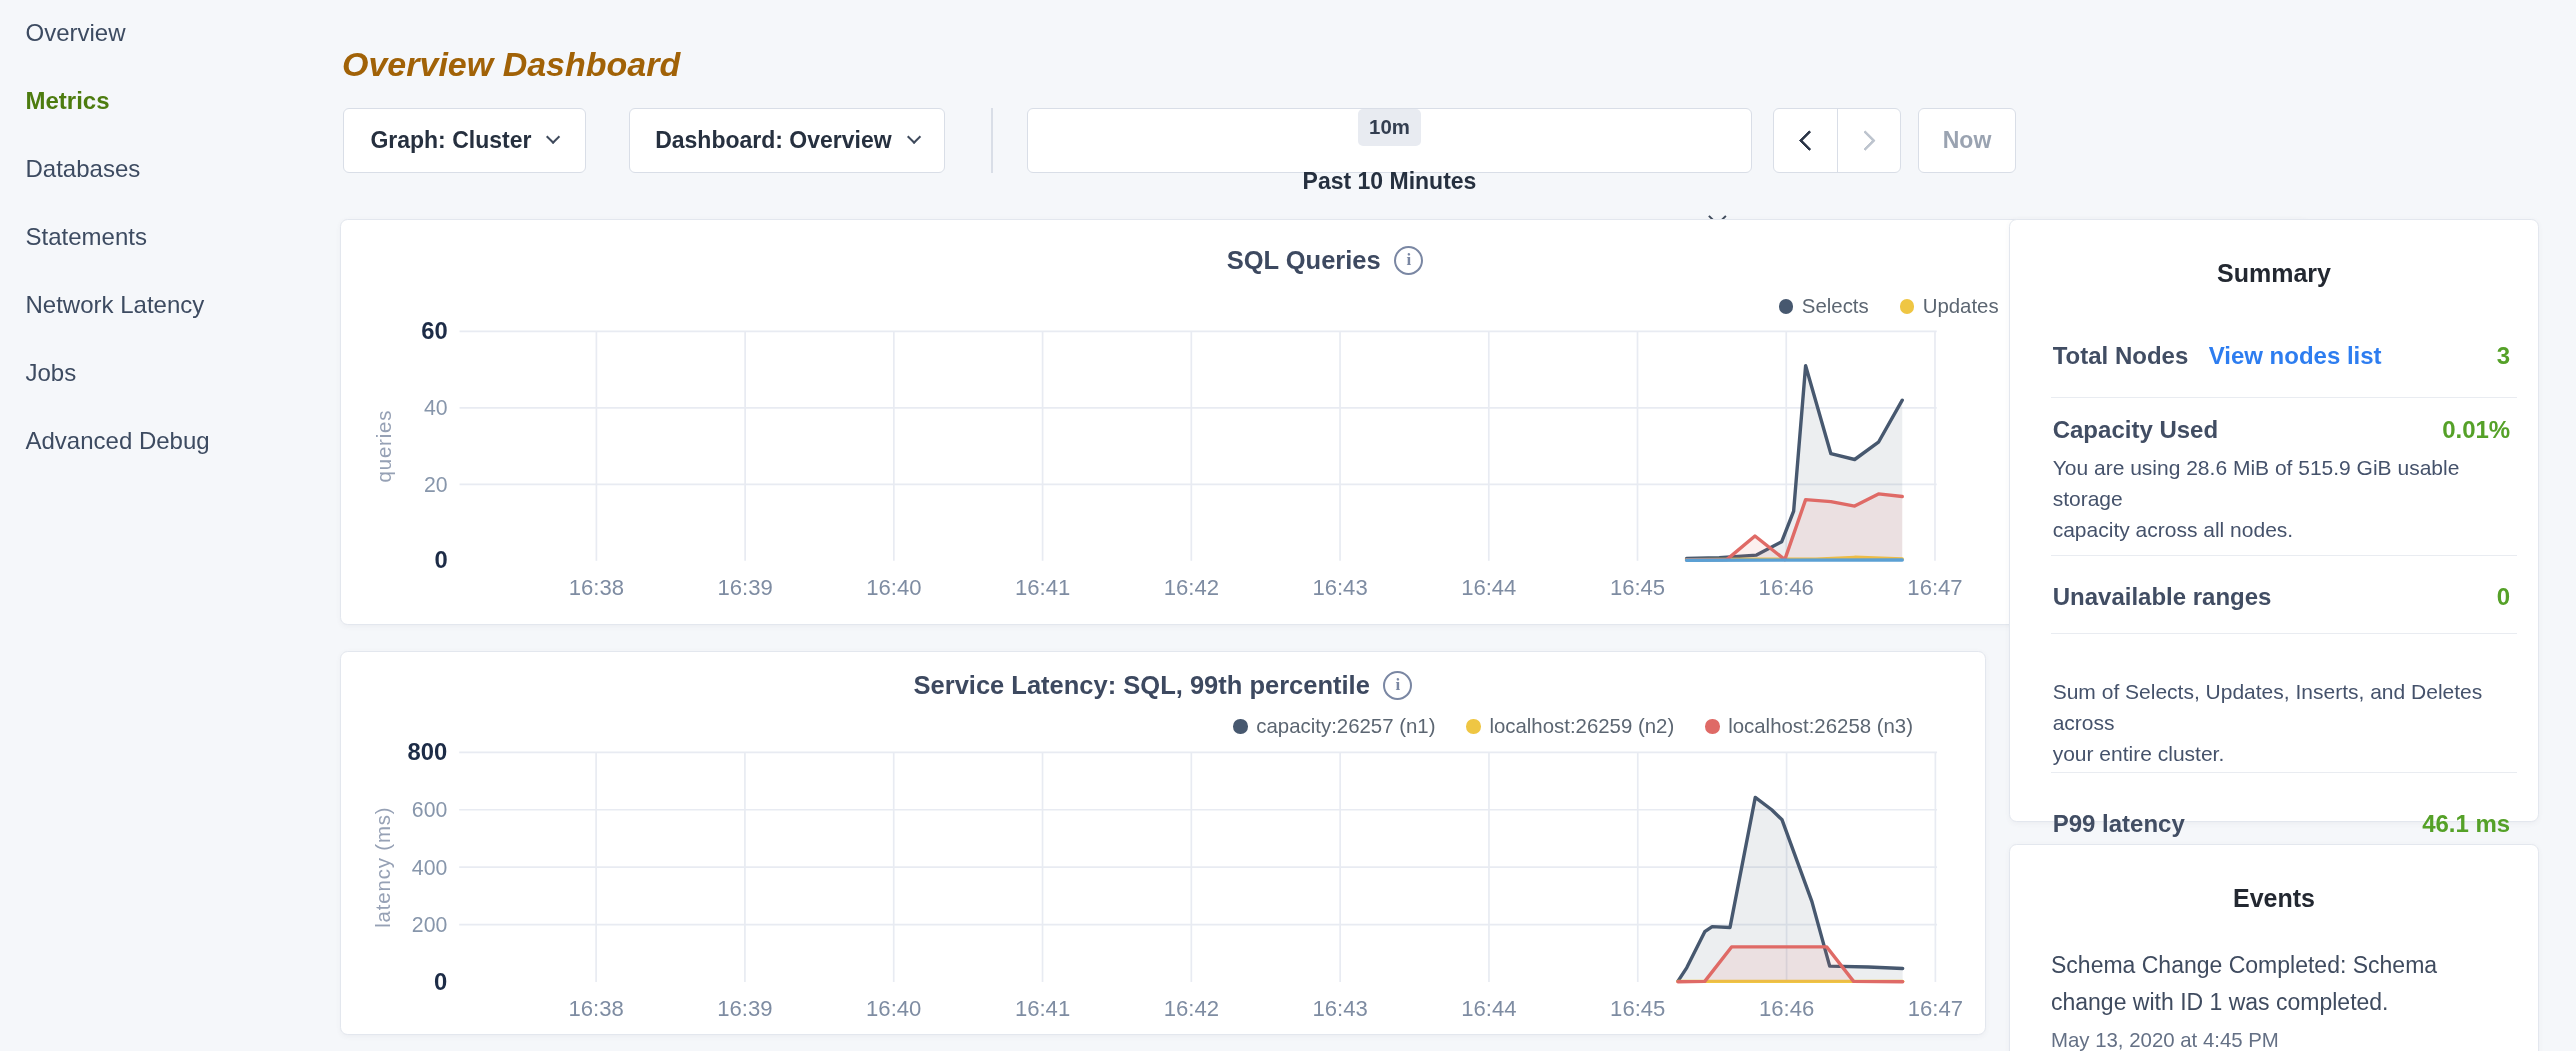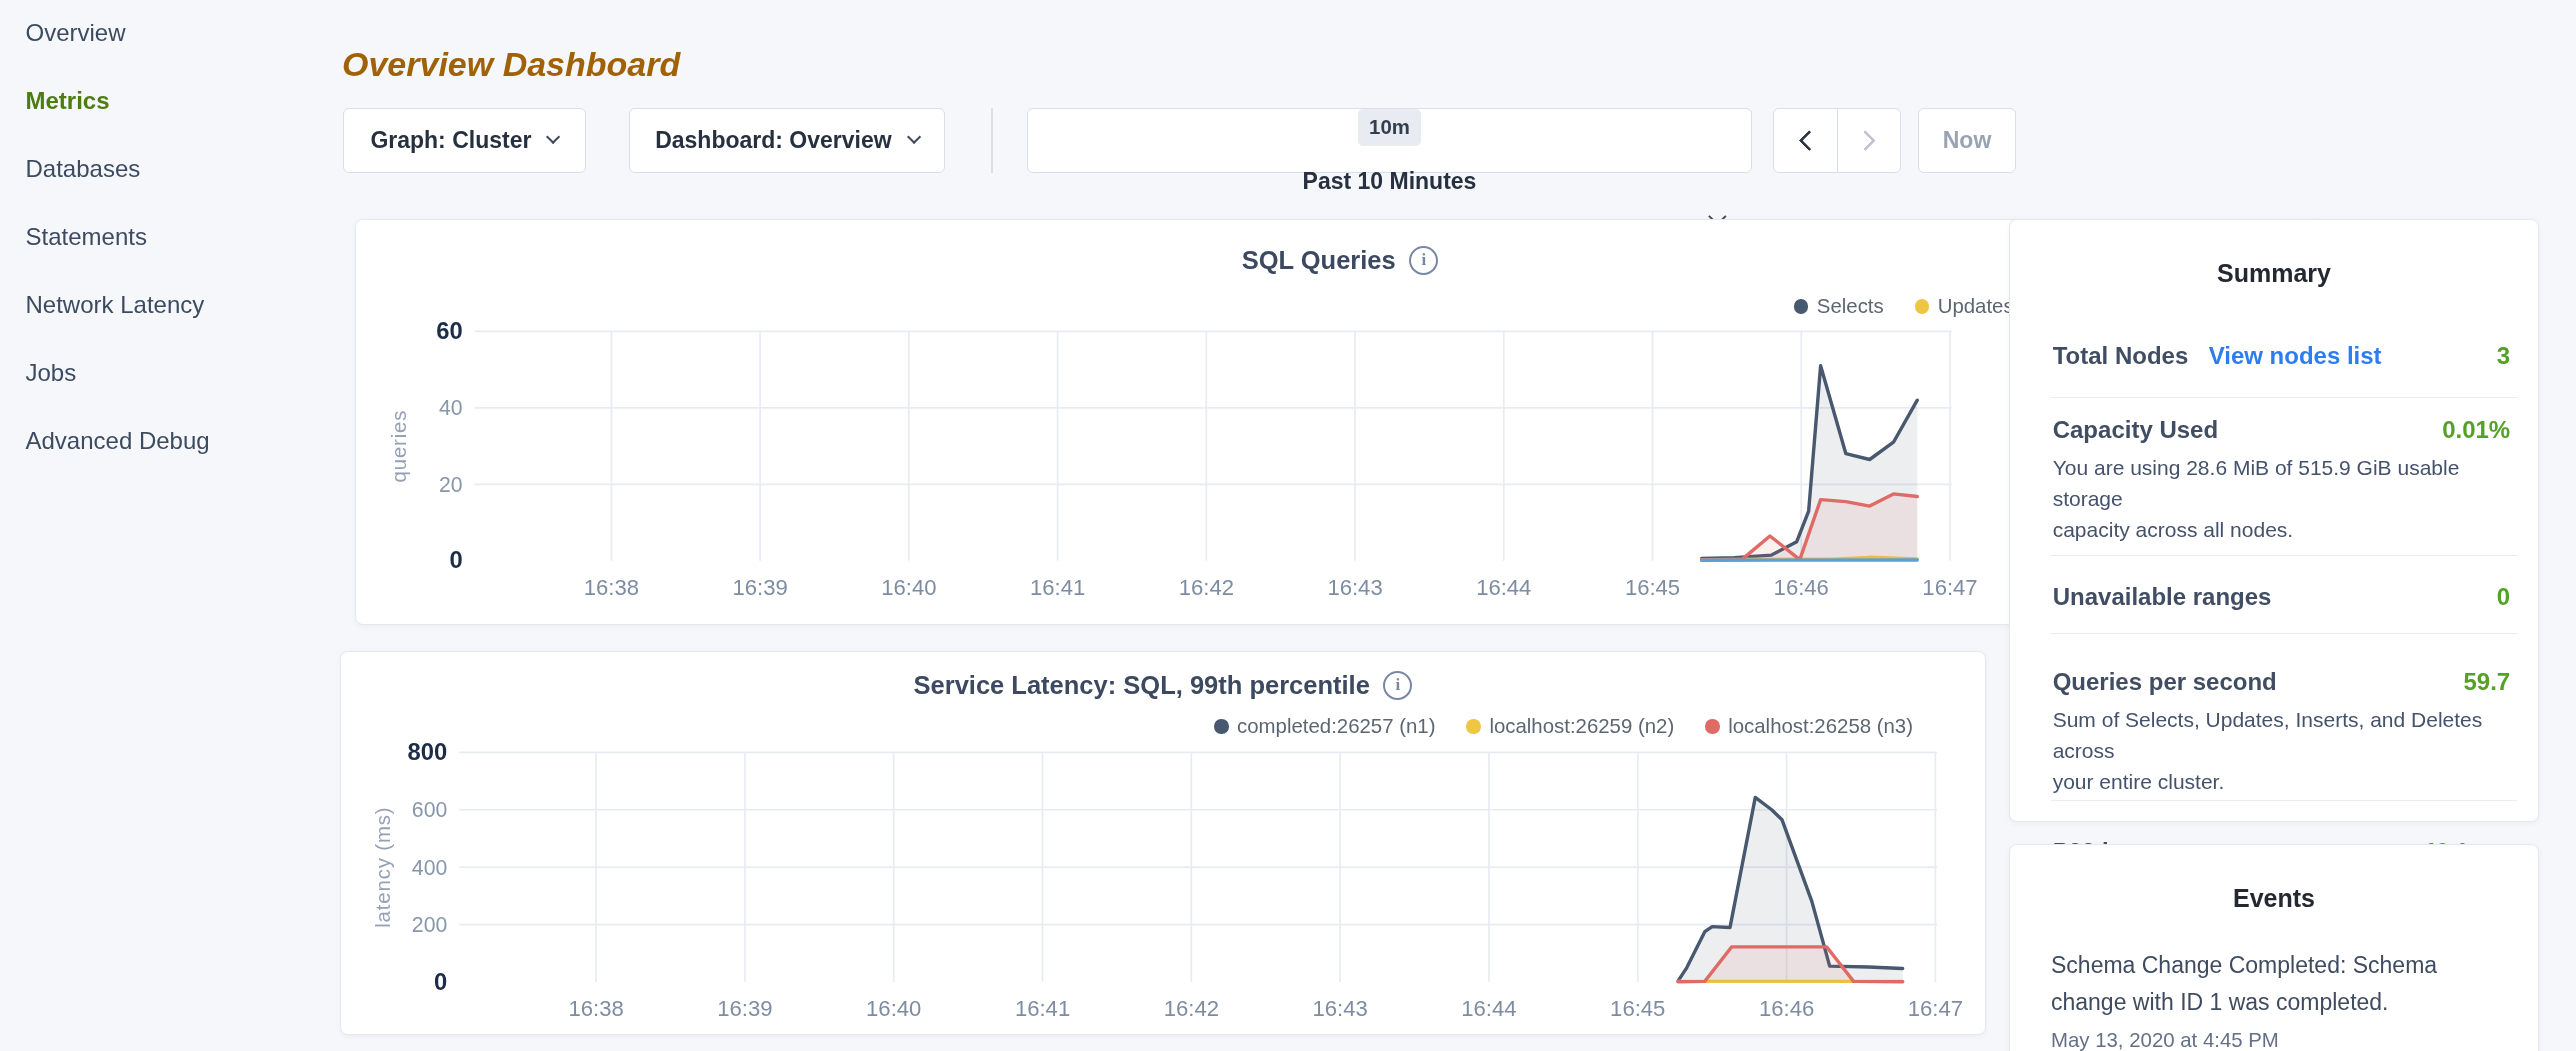--- a/index.html
+++ b/index.html
@@ -36,21 +36,21 @@
   #nav-group { left:1773px; width:128px; padding:0; gap:0; overflow:hidden; }
   .nav-cell { width:50%; height:100%; display:flex; align-items:center; justify-content:center; cursor:pointer; }
   .nav-cell + .nav-cell { border-left:1.7px solid #d9dee7; }
   .arrow-left  { width:14.5px; height:14.5px; border-left:3.4px solid #2b3547; border-bottom:3.4px solid #2b3547; transform:rotate(45deg); margin-left:6.8px; border-radius:0.9px; }
   .arrow-right { width:14.5px; height:14.5px; border-right:3.4px solid #bdc4ce; border-top:3.4px solid #bdc4ce; transform:rotate(45deg); margin-right:6.8px; border-radius:0.9px; }
   #now-btn { left:1918px; width:98px; color:#9aa3b1;justify-content:center; }
 
   
   .card { position:absolute; background:#fff; border:1.7px solid #e3e7ee; border-radius:7.7px;
           box-shadow:0 1.7px 5.1px rgba(70,80,100,0.05); }
-  #chart-card-0 { left:340px; top:219px; width:1970px; height:406px;margin-left:15px; }
+  #chart-card-0 { left:340px; top:219px; width:1970px; height:406px; }
   #chart-card-1 { left:340px; top:651px; width:1646px; height:384px; }
   #summary-card { left:2009px; top:219px; width:530px; height:603px; }
   #events-card  { left:2009px; top:844px; width:530px; height:240px; }
 
   
   .chart-title-row { position:absolute; left:0; right:0; display:flex; justify-content:center; align-items:center; gap:13.6px; }
   .chart-title { font-size:25.5px; font-weight:700; color:#3d4960; }
   .info-icon { width:29px; height:29px; border:2.6px solid #7a87a3; border-radius:50%; color:#7a87a3;
                font-size:17px; font-weight:700; display:flex; align-items:center; justify-content:center;
                font-family:"Liberation Serif", serif; cursor:pointer; }
@@ -190,21 +190,21 @@
 </section>
 
 <section class="card" id="chart-card-1">
   <div class="chart-title-row" style="top: 18.7px;">
     <span class="chart-title">Service Latency: SQL, 99th percentile</span>
     <span class="info-icon">i</span>
   </div>
   <div class="legend" style="top: 63px;">
       <span class="legend-item">
         <span class="legend-dot" style="background:#47586f"></span>
-        <span>completed:26257 (n1)</span>
+        <span>capacity:26257 (n1)</span>
       </span>
       <span class="legend-item">
         <span class="legend-dot" style="background:#efc643"></span>
         <span>localhost:26259 (n2)</span>
       </span>
       <span class="legend-item">
         <span class="legend-dot" style="background:#df6a66"></span>
         <span>localhost:26258 (n3)</span>
       </span>
     </div>
@@ -266,24 +266,20 @@
         <div class="srow-desc">You are using 28.6 MiB of 515.9 GiB usable storage
 capacity across all nodes.</div>
       </div>
       <div class="srow r2">
         <div class="srow-head">
           <span class="srow-label">Unavailable ranges</span>
           <span class="srow-value">0</span>
         </div>
       </div>
       <div class="srow r3">
-        <div class="srow-head">
-          <span class="srow-label">Queries per second</span>
-          <span class="srow-value">59.7</span>
-        </div>
         <div class="srow-desc">Sum of Selects, Updates, Inserts, and Deletes across
 your entire cluster.</div>
       </div>
       <div class="srow r4">
         <div class="srow-head">
           <span class="srow-label">P99 latency</span>
           <span class="srow-value">46.1 ms</span>
         </div>
       </div>
     </div>

